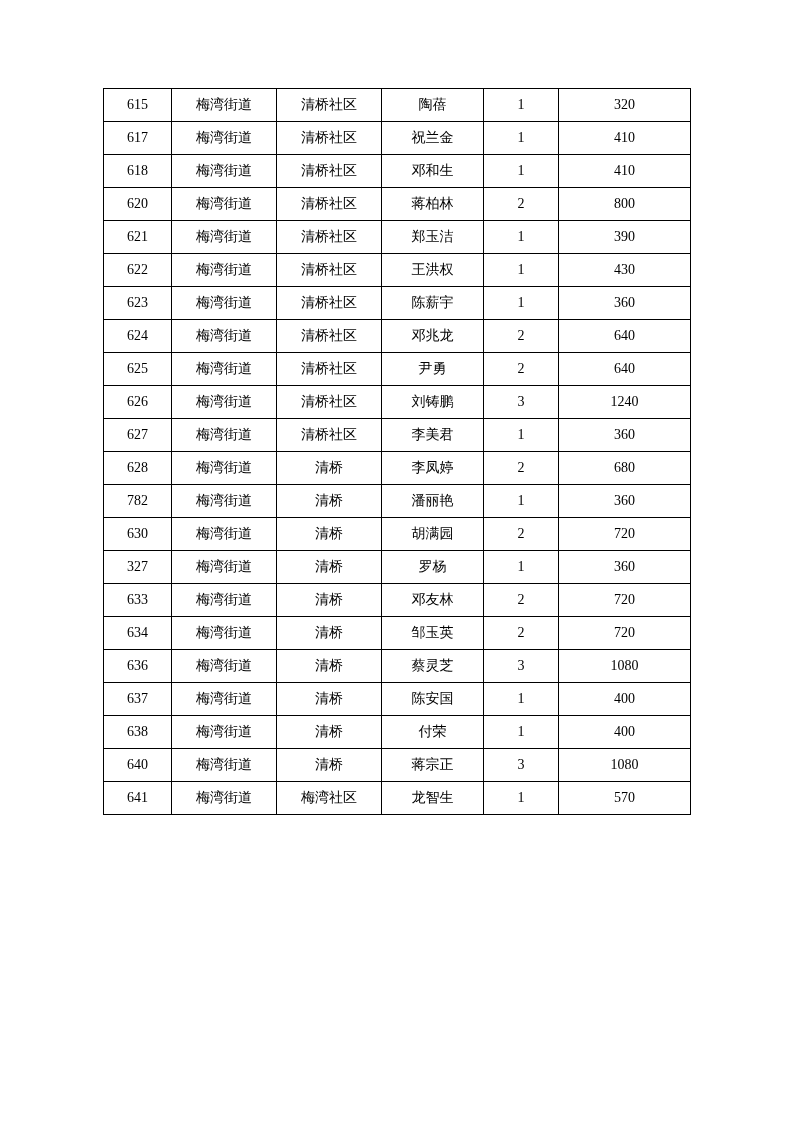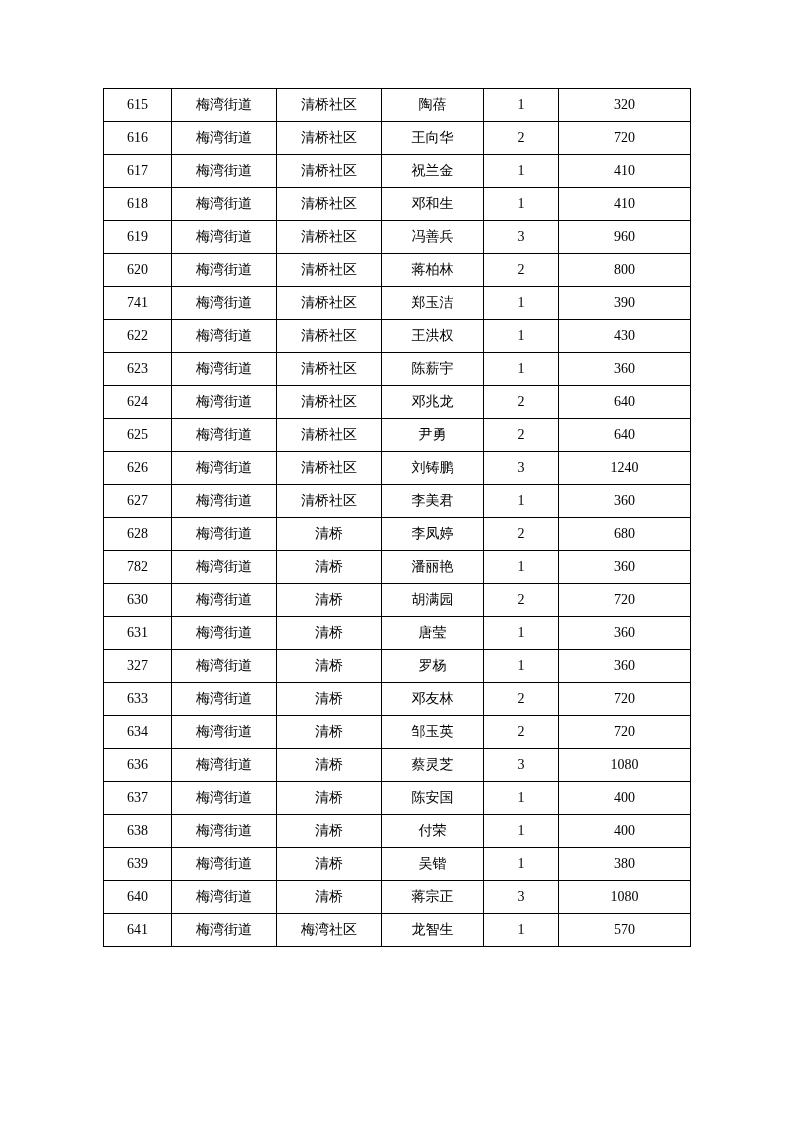--- a/index.html
+++ b/index.html
@@ -64,61 +64,45 @@
     <tbody>
         <tr>
           <td class="cell-seq">615</td>
           <td class="cell-street">梅湾街道</td>
           <td class="cell-community">清桥社区</td>
           <td class="cell-name">陶蓓</td>
           <td class="cell-count">1</td>
           <td class="cell-amount">320</td>
         </tr>
         <tr>
-          <td class="cell-seq">616</td>
-          <td class="cell-street">梅湾街道</td>
-          <td class="cell-community">清桥社区</td>
-          <td class="cell-name">王向华</td>
-          <td class="cell-count">2</td>
-          <td class="cell-amount">720</td>
-        </tr>
-        <tr>
           <td class="cell-seq">617</td>
           <td class="cell-street">梅湾街道</td>
           <td class="cell-community">清桥社区</td>
           <td class="cell-name">祝兰金</td>
           <td class="cell-count">1</td>
           <td class="cell-amount">410</td>
         </tr>
         <tr>
           <td class="cell-seq">618</td>
           <td class="cell-street">梅湾街道</td>
           <td class="cell-community">清桥社区</td>
           <td class="cell-name">邓和生</td>
           <td class="cell-count">1</td>
           <td class="cell-amount">410</td>
         </tr>
         <tr>
-          <td class="cell-seq">619</td>
-          <td class="cell-street">梅湾街道</td>
-          <td class="cell-community">清桥社区</td>
-          <td class="cell-name">冯善兵</td>
-          <td class="cell-count">3</td>
-          <td class="cell-amount">960</td>
-        </tr>
-        <tr>
           <td class="cell-seq">620</td>
           <td class="cell-street">梅湾街道</td>
           <td class="cell-community">清桥社区</td>
           <td class="cell-name">蒋柏林</td>
           <td class="cell-count">2</td>
           <td class="cell-amount">800</td>
         </tr>
         <tr>
-          <td class="cell-seq">741</td>
+          <td class="cell-seq">621</td>
           <td class="cell-street">梅湾街道</td>
           <td class="cell-community">清桥社区</td>
           <td class="cell-name">郑玉洁</td>
           <td class="cell-count">1</td>
           <td class="cell-amount">390</td>
         </tr>
         <tr>
           <td class="cell-seq">622</td>
           <td class="cell-street">梅湾街道</td>
           <td class="cell-community">清桥社区</td>
@@ -184,28 +168,20 @@
         </tr>
         <tr>
           <td class="cell-seq">630</td>
           <td class="cell-street">梅湾街道</td>
           <td class="cell-community">清桥</td>
           <td class="cell-name">胡满园</td>
           <td class="cell-count">2</td>
           <td class="cell-amount">720</td>
         </tr>
         <tr>
-          <td class="cell-seq">631</td>
-          <td class="cell-street">梅湾街道</td>
-          <td class="cell-community">清桥</td>
-          <td class="cell-name">唐莹</td>
-          <td class="cell-count">1</td>
-          <td class="cell-amount">360</td>
-        </tr>
-        <tr>
           <td class="cell-seq">327</td>
           <td class="cell-street">梅湾街道</td>
           <td class="cell-community">清桥</td>
           <td class="cell-name">罗杨</td>
           <td class="cell-count">1</td>
           <td class="cell-amount">360</td>
         </tr>
         <tr>
           <td class="cell-seq">633</td>
           <td class="cell-street">梅湾街道</td>
@@ -238,28 +214,20 @@
           <td class="cell-count">1</td>
           <td class="cell-amount">400</td>
         </tr>
         <tr>
           <td class="cell-seq">638</td>
           <td class="cell-street">梅湾街道</td>
           <td class="cell-community">清桥</td>
           <td class="cell-name">付荣</td>
           <td class="cell-count">1</td>
           <td class="cell-amount">400</td>
-        </tr>
-        <tr>
-          <td class="cell-seq">639</td>
-          <td class="cell-street">梅湾街道</td>
-          <td class="cell-community">清桥</td>
-          <td class="cell-name">吴锴</td>
-          <td class="cell-count">1</td>
-          <td class="cell-amount">380</td>
         </tr>
         <tr>
           <td class="cell-seq">640</td>
           <td class="cell-street">梅湾街道</td>
           <td class="cell-community">清桥</td>
           <td class="cell-name">蒋宗正</td>
           <td class="cell-count">3</td>
           <td class="cell-amount">1080</td>
         </tr>
         <tr>

